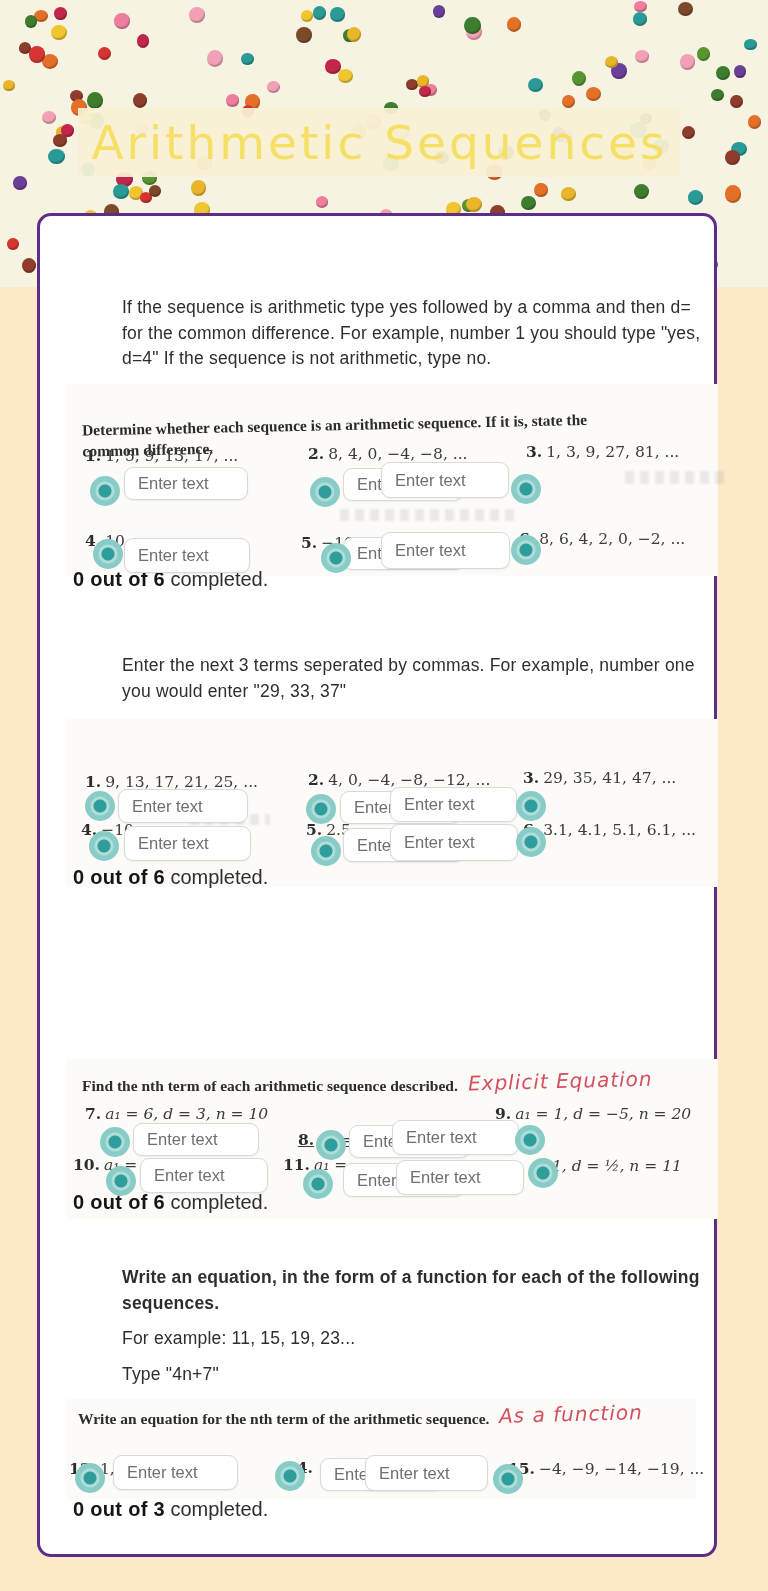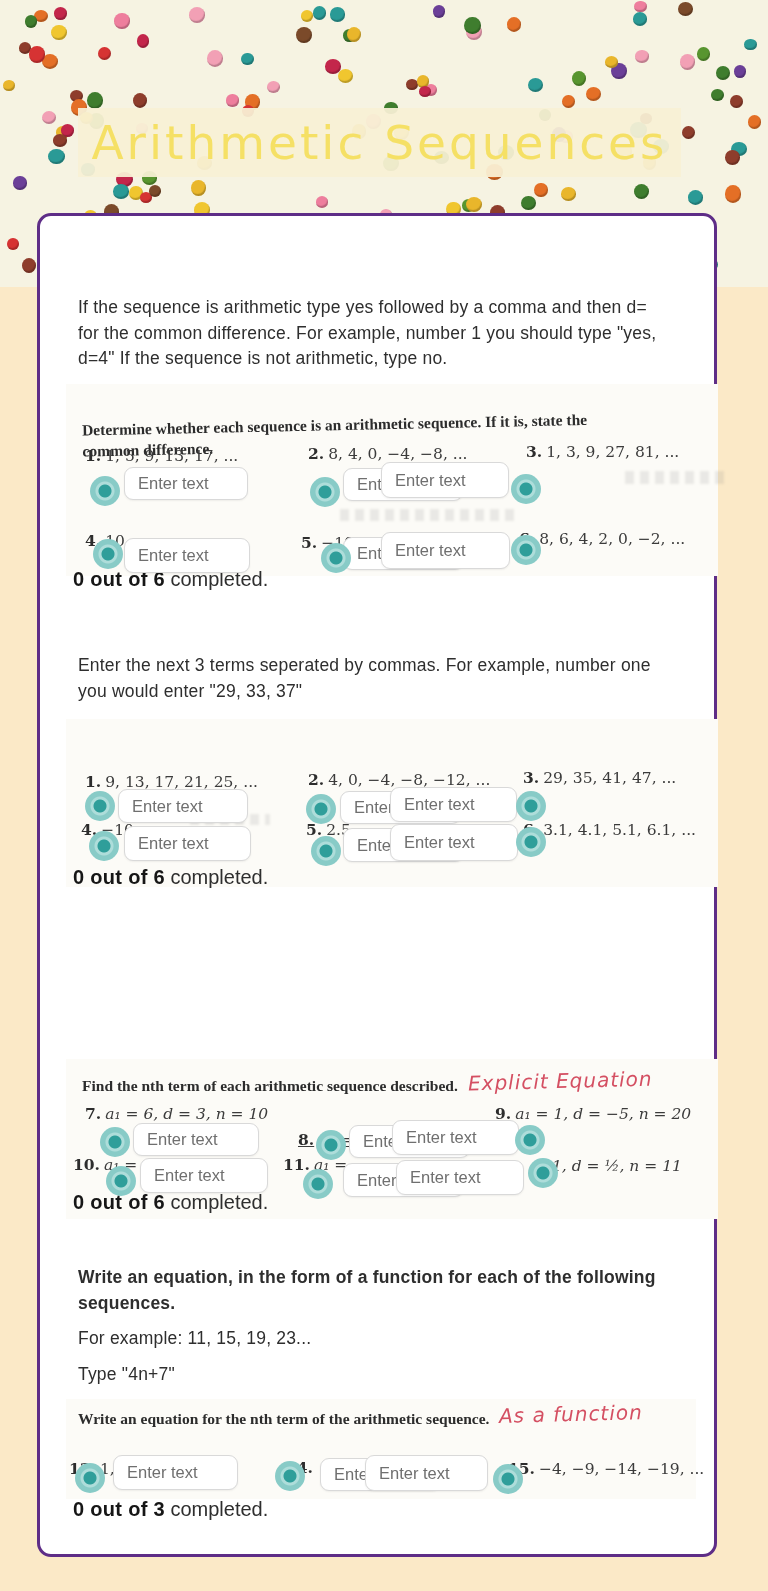--- a/index.html
+++ b/index.html
@@ -27,21 +27,21 @@
   }
   
   #card{
     position:absolute;left:37px;top:213px;width:680px;height:1344px;
     box-sizing:border-box;background:#ffffff;
     border:3px solid var(--card-border,#5e2d87);border-radius:14px;
     z-index:10;
   }
   .instr{
     font-size:17.5px;line-height:25.5px;color:#2e2e2e;
-    white-space:pre-line;letter-spacing:0.2px;
+    white-space:pre-line;letter-spacing:0.2px;margin-left:44px;
   }
   .wsbg{background:#fcfbf7;}
   .wstitle{
     font-family:"Liberation Serif",serif;font-weight:bold;font-size:15.5px;
     color:#2c2c2c;white-space:pre-line;line-height:21px;z-index:1;
   }
   .red-note{
     font-family:"DejaVu Sans",sans-serif;font-style:italic;font-weight:400;
     font-size:20px;color:var(--annotation-red,#d44f62);letter-spacing:1px;
     display:inline-block;transform:rotate(-1.5deg);margin-left:10px;

